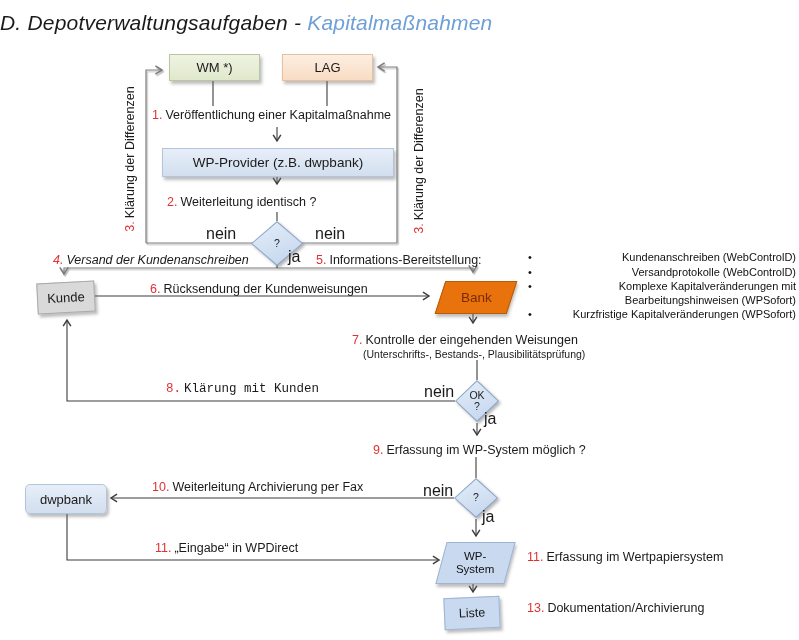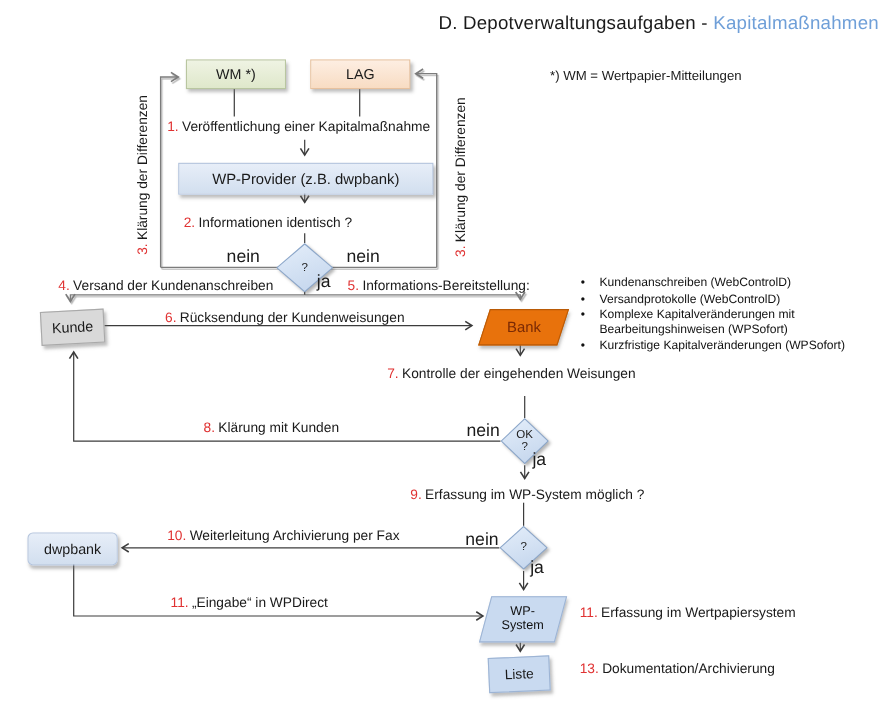--- a/index.html
+++ b/index.html
@@ -1,21 +1,21 @@
 <!DOCTYPE html>
 <html><head>
 <meta charset="utf-8">
 <style>
   html,body{margin:0;padding:0;background:#fff;}
   #canvas{position:relative;width:799px;height:640px;background:#fff;overflow:hidden;
           font-family:"Liberation Sans", sans-serif;color:#1a1a1a;}
   svg.layer{position:absolute;left:0;top:0;z-index:1;}
 
-  .title{position:absolute;top:11px;left:0;width:100%;text-align:right;font-size:17px;
-         letter-spacing:0.2px;z-index:2;}
+  .title{position:absolute;top:11px;left:0;width:100%;text-align:left;font-size:21px;
+         letter-spacing:0.2px;z-index:2;font-style:italic;}
   .title .hl{color:#6f9fd8;}
 
   .note{position:absolute;font-size:12px;white-space:nowrap;z-index:2;}
 
   .box{position:absolute;display:flex;align-items:center;justify-content:center;font-size:13px;
        z-index:2;box-shadow:2px 3px 3px rgba(110,110,110,0.45);}
   #wm{left:169px;top:54px;width:89px;height:25px;background:linear-gradient(#eff3e3,#dfe8cb);border:1px solid #b9c6a0;}
   #lag{left:282px;top:54px;width:89px;height:25px;background:linear-gradient(#fdeee2,#f8dcc3);border:1px solid #e7c19e;}
   #wpprov{left:162px;top:148px;width:230px;height:27px;background:linear-gradient(#e7eef8,#d2dfef);border:1px solid #b3c4dd;font-size:13.5px;}
   #kunde{left:37px;top:282px;width:56px;height:29px;background:#d9d9d9;border:1px solid #a9a9a9;transform:rotate(-3deg);}
@@ -41,21 +41,21 @@
   #d2{left:455px;top:380px;width:44px;height:42px;}
   #d3{left:454px;top:478px;width:44px;height:40px;}
 
   .step{position:absolute;font-size:12.5px;white-space:nowrap;z-index:2;}
   .step .n{color:#e03232;margin-right:3px;}
   .sub{position:absolute;font-size:10.5px;white-space:nowrap;z-index:2;}
   .flow{position:absolute;font-size:16px;white-space:nowrap;z-index:2;}
   .vert{transform:rotate(-90deg);transform-origin:center;text-align:center;}
 
   .bullets{position:absolute;left:516px;top:251px;width:280px;font-size:11px;line-height:13.5px;z-index:2;color:#111;}
-  .bullets ul{margin:0;padding:0;list-style:none;}
+  .bullets ul{margin:0;padding:0;list-style:none;text-align:right;}
   .bullets li{position:relative;padding-left:29px;margin-bottom:1px;}
   .bullets li::before{content:"\2022";position:absolute;left:12px;}
 </style>
 </head>
 <body>
 
 <div id="canvas">
 
   <svg class="layer" width="799" height="640">
     <defs>
@@ -94,21 +94,20 @@
       <path d="M67,513 L67,560 L439,560" marker-end="url(#ad)"></path>
       <path d="M473,583 L473,592" marker-end="url(#ad)"></path>
     </g>
   </svg>
 
   <div class="title">
     <span>D. Depotverwaltungsaufgaben -</span>
     <span class="hl">Kapitalmaßnahmen</span>
   </div>
 
-  <div class="note" style="left:500px;top:62px;">*) WM = Wertpapier-Mitteilungen</div>
 
   <div class="box" id="lag">
     <span>LAG</span>
   </div>
   <div class="box" id="wm">
     <span>WM *)</span>
   </div>
   <div class="box" id="wpprov">
     <span>WP-Provider (z.B. dwpbank)</span>
   </div>
@@ -148,41 +147,42 @@
     <div class="shape"></div>
     <div class="dl">
         <span>?</span>
       </div>
   </div>
 
   <div class="step" style="left:152px;top:108px;">
     <span class="n">1.</span><span>Veröffentlichung einer Kapitalmaßnahme</span>
   </div>
   <div class="step" style="left:167px;top:195px;">
-    <span class="n">2.</span><span>Informationen identisch ?</span>
+    <span class="n">2.</span><span>Weiterleitung identisch ?</span>
   </div>
   <div class="step vert" style="left:40px;top:152px;width:180px;">
     <span class="n">3.</span><span>Klärung der Differenzen</span>
   </div>
   <div class="step vert" style="left:329px;top:154px;width:180px;">
     <span class="n">3.</span><span>Klärung der Differenzen</span>
   </div>
-  <div class="step" style="left:53px;top:253px;">
+  <div class="step" style="left:53px;top:253px;font-style:italic;">
     <span class="n">4.</span><span>Versand der Kundenanschreiben</span>
   </div>
   <div class="step" style="left:316px;top:253px;">
     <span class="n">5.</span><span>Informations-Bereitstellung:</span>
   </div>
   <div class="step" style="left:150px;top:282px;">
     <span class="n">6.</span><span>Rücksendung der Kundenweisungen</span>
   </div>
   <div class="step" style="left:352px;top:333px;">
     <span class="n">7.</span><span>Kontrolle der eingehenden Weisungen</span>
   </div>
-  <div class="step" style="left:185px;top:382px;">
+  <div class="sub" style="left:363px;top:348px;">(Unterschrifts-, Bestands-, Plausibilitätsprüfung)</div>
+  <div class="step" style="left:166px;top:382px;font-family:Liberation Mono, monospace;">
     <span class="n">8.</span><span>Klärung mit Kunden</span>
   </div>
   <div class="step" style="left:373px;top:443px;">
     <span class="n">9.</span><span>Erfassung im WP-System möglich ?</span>
   </div>
   <div class="step" style="left:152px;top:480px;">
     <span class="n">10.</span><span>Weiterleitung Archivierung per Fax</span>
   </div>
   <div class="step" style="left:155px;top:541px;">
     <span class="n">11.</span><span>„Eingabe“ in WPDirect</span>

